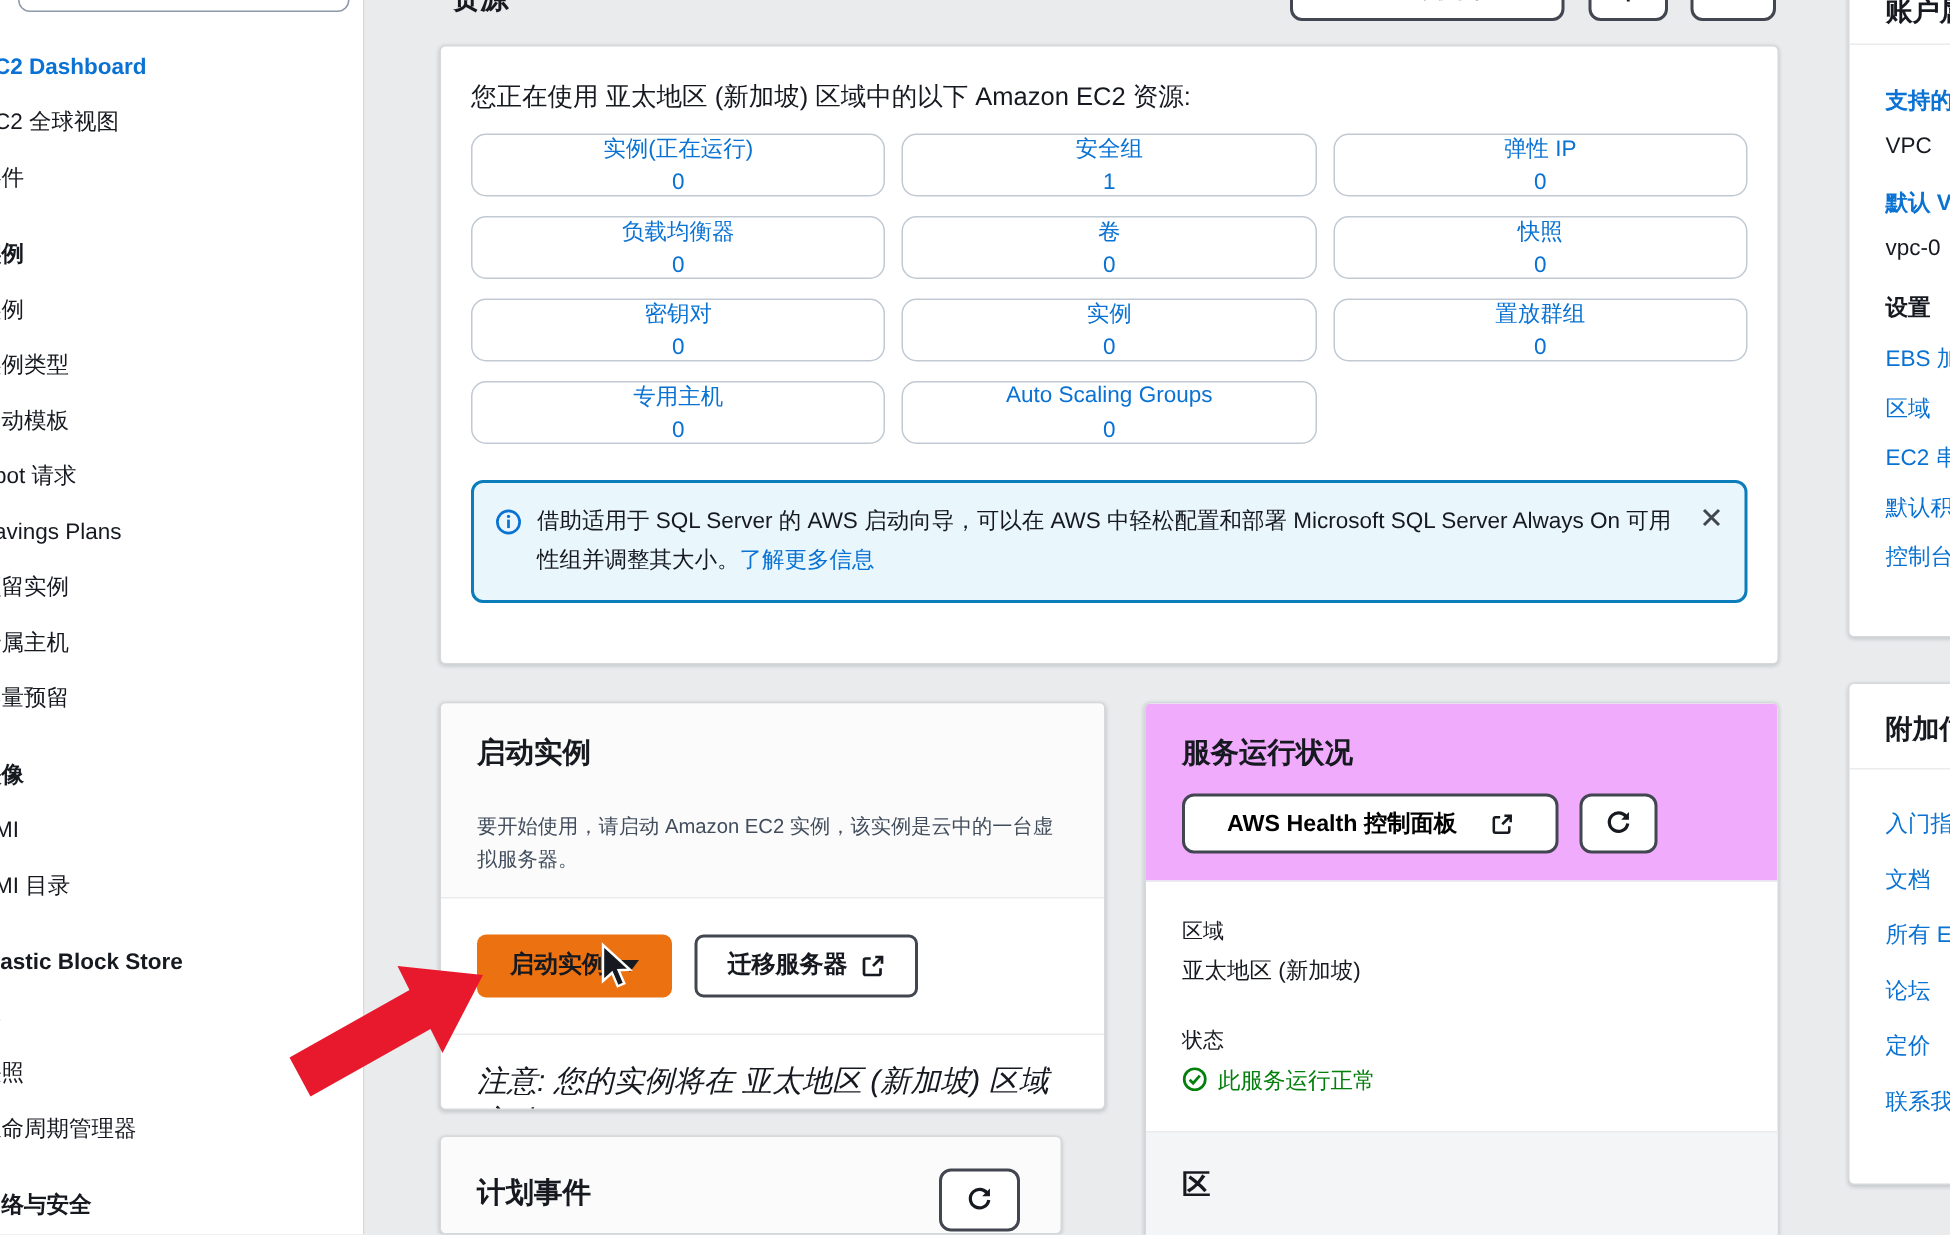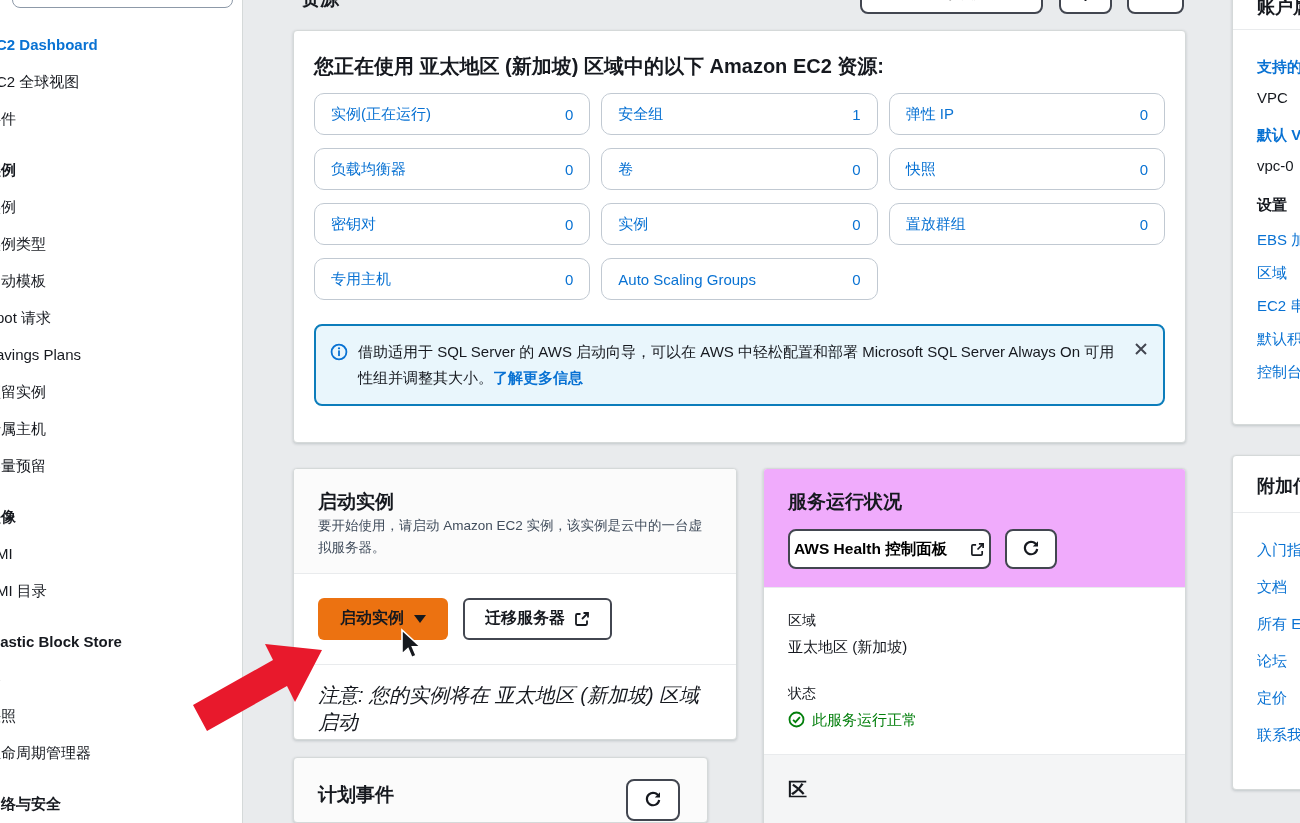--- a/index.html
+++ b/index.html
@@ -25,52 +25,52 @@
     justify-content:center; gap:8px; font-weight:700; font-size:15px; cursor:pointer; }
   .btn-global { left:860px; width:183px; }
   .btn-gear { left:1059px; width:53px; }
   .btn-refresh-top { left:1127px; width:57px; }
   
   .card { position:absolute; background:#fff; border:1px solid #d5d9d9;
     border-radius:4px; box-shadow:0 1px 3px rgba(0,28,36,.18); overflow:hidden; }
   .divider { border-top:1px solid #e9ebed; }
   
   .card-res { left:293px; top:30px; width:893px; height:413px; padding:22px 20px; }
-  .res-intro { font-size:20px;font-weight:bold; }
+  .res-intro { font-size:17px; }
   .res-grid { display:grid; grid-template-columns:repeat(3,1fr); gap:13px 11px; margin-top:13px; }
   .tile { height:42px; border:1px solid #c1c9d2; border-radius:10px; background:#fff;
     display:flex; align-items:center; justify-content:space-between; padding:0 16px;
-    color:#0972d3; cursor:pointer; }
+    color:#0972d3; cursor:pointer;flex-direction:column; }
   .tile .cnt { font-weight:400; }
   
   .banner { margin-top:24px; display:flex; gap:10px; align-items:flex-start;
     background:#e9f6fc; border:2px solid #0c7dbb; border-radius:8px; padding:13px 14px; }
   .banner .txt { flex:1; line-height:1.72; }
-  .banner a { color:#0972d3; font-weight:700; text-decoration:none; cursor:pointer; }
+  .banner a { color:#0972d3; font-weight:400; text-decoration:none; cursor:pointer; }
   .banner .x { margin-left:8px; margin-top:2px; cursor:pointer; flex:none; }
   
   .card-launch { left:293px; top:468px; width:444px; height:272px; }
   .lp-head { padding:20px 24px 14px; background:#fbfbfb; }
   .card-title { font-size:19px; font-weight:700; }
-  .lp-desc { margin-top:0; font-size:13.5px; line-height:1.62; color:#414d5c; }
+  .lp-desc { margin-top:25px; font-size:13.5px; line-height:1.62; color:#414d5c; }
   .lp-buttons { padding:24px; display:flex; gap:15px; align-items:center; }
   .btn-primary { background:#ec7211; color:#16191f; font-weight:700; font-size:16px;
     border:none; border-radius:6px; height:42px; padding:0 22px; display:flex;
     align-items:center; gap:10px; cursor:pointer; }
   .caret { width:0; height:0; border-left:6px solid transparent;
     border-right:6px solid transparent; border-top:8px solid #16191f; }
   .btn-secondary { background:#fff; color:#16191f; font-weight:700; font-size:16px;
     border:2px solid #424650; border-radius:6px; height:42px; padding:0 20px;
     display:flex; align-items:center; gap:9px; cursor:pointer; }
   .lp-note { padding:17px 24px; font-size:20px;font-style:italic; }
   
   .card-health { left:763px; top:468px; width:423px; height:360px; }
   .sh-head { padding:20px 24px 18px; background:#f0abfc; }
   .sh-btnrow { margin-top:14px; display:flex; gap:14px; }
-  .btn-health { height:40px; padding:0 4px; background:#fff; border:2px solid #424650;
+  .btn-health { height:40px; padding:0 28px; background:#fff; border:2px solid #424650;
     border-radius:8px; font-weight:700; font-size:15.5px; display:flex; align-items:center;
     gap:23px; cursor:pointer; }
   .btn-sq { width:52px; height:40px; background:#fff; border:2px solid #424650;
     border-radius:8px; display:flex; align-items:center; justify-content:center; cursor:pointer; }
   .sh-body { padding:24px; }
   .fld-label { font-size:14px; }
   .fld-value { margin-top:8px; font-size:15px; }
   .grp2 { margin-top:28px; }
   .status-ok { margin-top:8px; display:flex; align-items:flex-start; gap:7px;
     color:#037f0c; font-size:15px; }

